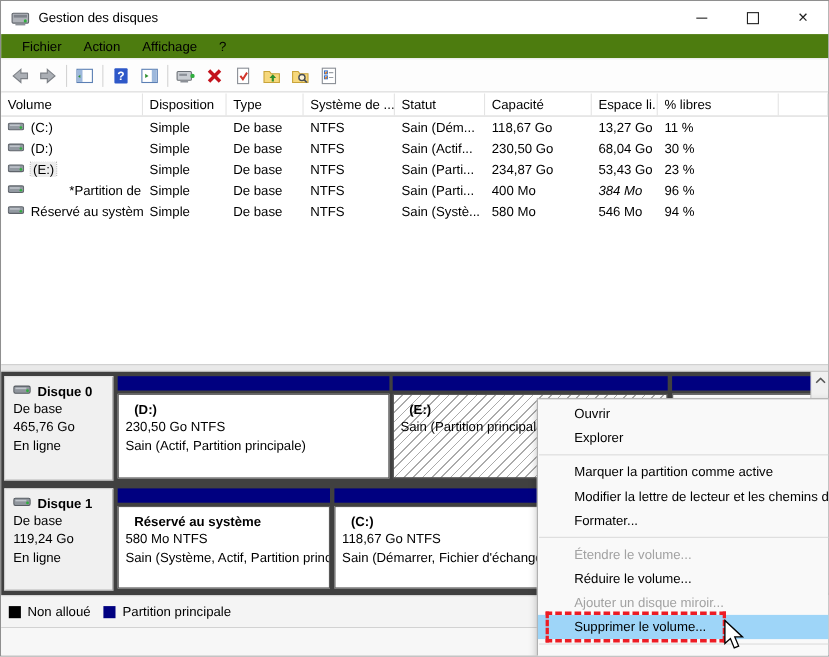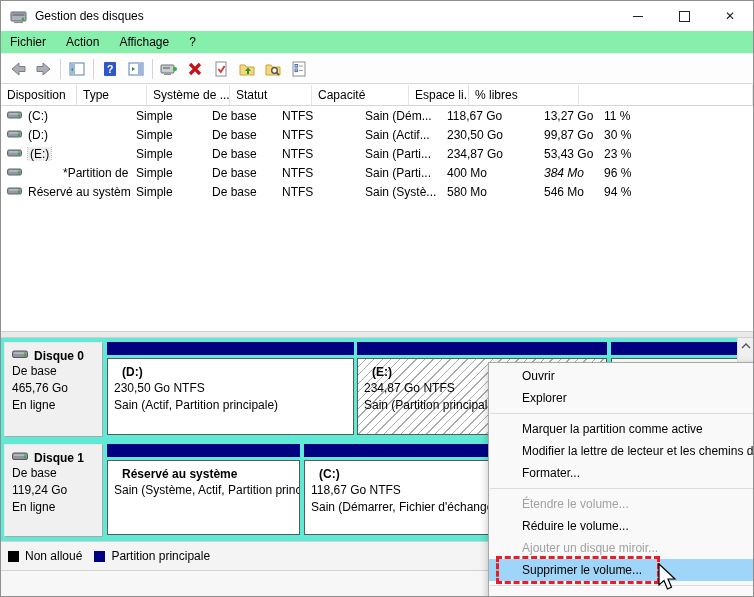--- a/index.html
+++ b/index.html
@@ -10,39 +10,39 @@
   }
   
   .titlebar{position:absolute;left:0;top:0;width:100%;height:30px;background:#fff;display:flex;align-items:center;}
   .title-icon{margin-left:9px;display:inline-flex;}
   .title-text{margin-left:8px;font-size:12px;}
   .win-controls{position:absolute;right:0;top:0;height:30px;display:flex;}
   .win-btn{width:46px;height:30px;display:flex;align-items:center;justify-content:center;color:#222;font-size:12px;}
   .win-btn .sq{width:9px;height:9px;border:1px solid #222;}
   .win-btn .mi{width:10px;height:1px;background:#222;}
   
-  .menubar{position:absolute;left:0;top:30px;width:100%;height:22px;background:#86efac;display:flex;align-items:center;box-sizing:border-box;}
+  .menubar{position:absolute;left:0;top:30px;width:100%;height:22px;background:#4d7c0f;display:flex;align-items:center;padding-left:10px;box-sizing:border-box;}
   .menu-item{padding:3px 9px;margin-right:2px;}
   
   .toolbar{position:absolute;left:0;top:52px;width:100%;height:31px;background:#fdfdfd;border-top:1px solid #ececec;border-bottom:1px solid #d9d9d9;display:flex;align-items:center;padding-left:4px;box-sizing:border-box;}
   .tb-btn{width:26px;height:24px;display:flex;align-items:center;justify-content:center;}
   .tb-sep{width:1px;height:20px;background:#d4d4d4;margin:0 3px;}
   
   .listpanel{position:absolute;left:0;top:84px;width:100%;height:246px;background:#fff;}
   .vhead{display:flex;height:20px;border-bottom:1px solid #d6d6d6;}
   .vhead .hc{box-sizing:border-box;padding:3px 0 0 6px;border-right:1px solid #e4e4e4;white-space:nowrap;overflow:hidden;}
   .vrow{display:flex;height:19px;align-items:center;}
   .vrow .c{box-sizing:border-box;padding-left:6px;white-space:nowrap;overflow:hidden;}
   .vicon{display:inline-flex;margin-right:6px;vertical-align:-1px;}
   .vlabel.sel{background:#ededed;outline:1px dotted #b9b9b9;padding:0 2px;}
   .c0{display:flex;align-items:center;}
   
   .splitter{position:absolute;left:0;top:330px;width:100%;height:7px;background:#e9e9e9;border-top:1px solid #cfcfcf;border-bottom:1px solid #cfcfcf;box-sizing:border-box;}
   
-  .graphpanel{position:absolute;left:0;top:337px;width:100%;height:203px;background:#5eead4;}
+  .graphpanel{position:absolute;left:0;top:337px;width:100%;height:203px;background:#404040;}
   .diskrow{position:absolute;left:0;width:100%;}
   .disklabel{position:absolute;left:3px;top:2px;width:99px;box-sizing:border-box;background:#f0f0f0;
     border:1px solid #a8a8a8;border-top-color:#e6e6e6;border-left-color:#e6e6e6;padding:6px 0 0 7px;}
   .diskname{font-weight:bold;display:flex;align-items:center;gap:6px;}
   .diskmeta{line-height:17px;}
   .partarea{position:absolute;left:104px;right:16px;top:2px;}
   .part{position:absolute;top:0;}
   .pstrip{height:13px;}
   .pbody{position:absolute;left:0;right:0;top:16px;bottom:0;background:#fff;border:1px solid #5a5a5a;box-sizing:border-box;padding:5px 2px 0 6px;overflow:hidden;}
   .pbody.hatch{background:repeating-linear-gradient(135deg,#ffffff 0px,#ffffff 5px,#ababab 5px,#ababab 6px);}
@@ -171,20 +171,21 @@
           <rect x="6" y="5.5" width="2.6" height="2.6" fill="#fff" stroke="#2e6fd0"></rect>
           <rect x="6" y="10" width="2.6" height="2.6" fill="#fff" stroke="#2e6fd0"></rect>
           <path d="M6.3 6.8 l.9 1 1.3-1.8 M6.3 11.3 l.9 1 1.3-1.8" stroke="#e07818" stroke-width="1" fill="none"></path>
           <path d="M10 7 h4 M10 11.5 h4" stroke="#9aa0a6" stroke-width="1"></path>
         </svg>
       </span>
   </div>
 
   <div class="listpanel">
     <div class="vhead">
+        <div class="hc" style="width: 129px;">Volume</div>
         <div class="hc" style="width: 76px;">Disposition</div>
         <div class="hc" style="width: 70px;">Type</div>
         <div class="hc" style="width: 83px;">Système de ...</div>
         <div class="hc" style="width: 82px;">Statut</div>
         <div class="hc" style="width: 97px;">Capacité</div>
         <div class="hc" style="width: 60px;">Espace li...</div>
         <div class="hc" style="width: 110px;">% libres</div>
         <div class="hc" style="flex: 1 1 0%;"></div>
       </div>
     <div id="vrows">
@@ -216,21 +217,21 @@
                 <circle cx="12" cy="6" r="1.2" fill="#2fae3e"></circle>
               </svg>
             </span>
             <span class="vlabel">(D:)</span>
           </div>
           <div class="c" style="width: 76px;">Simple</div>
           <div class="c" style="width: 70px;">De base</div>
           <div class="c" style="width: 83px;">NTFS</div>
           <div class="c" style="width: 82px;">Sain (Actif...</div>
           <div class="c" style="width: 97px;">230,50 Go</div>
-          <div class="c" style="width: 60px;">99,87 Go</div>
+          <div class="c" style="width: 60px;">68,04 Go</div>
           <div class="c" style="width: 110px;">30 %</div>
         </div>
         <div class="vrow">
           <div class="c c0" style="width: 129px;">
             <span class="vicon">
               <svg width="15" height="11" viewBox="0 0 15 11">
                 <rect x="0.5" y="2" width="14" height="6" rx="1.5" fill="#9299a1" stroke="#5f646b"></rect>
                 <rect x="2" y="3.2" width="9" height="1.4" fill="#c9ced4" opacity="0.8"></rect>
                 <circle cx="12" cy="6" r="1.2" fill="#2fae3e"></circle>
               </svg>
@@ -310,21 +311,20 @@
               <div class="pbody">
                 <div class="pl1">(D:)</div>
                 <div class="pl2">230,50 Go NTFS</div>
                 <div class="pl2">Sain (Actif, Partition principale)</div>
               </div>
             </div>
             <div class="part" style="left: 252px; width: 250px; height: 93px;">
               <div class="pstrip" style="background: rgb(0, 0, 128);"></div>
               <div class="pbody hatch">
                 <div class="pl1">(E:)</div>
-                <div class="pl2">234,87 Go NTFS</div>
                 <div class="pl2">Sain (Partition principale)</div>
               </div>
             </div>
             <div class="part" style="left: 506px; width: 127px; height: 93px;">
               <div class="pstrip" style="background: rgb(0, 0, 128);"></div>
               <div class="pbody"></div>
             </div>
           </div>
         </div>
         <div class="diskrow" style="top: 104px; height: 95px;">
@@ -339,20 +339,21 @@
             </div>
             <div class="diskmeta">De base</div>
             <div class="diskmeta">119,24 Go</div>
             <div class="diskmeta">En ligne</div>
           </div>
           <div class="partarea" style="height: 93px;">
             <div class="part" style="left: 2px; width: 193px; height: 91px;">
               <div class="pstrip" style="background: rgb(0, 0, 128);"></div>
               <div class="pbody">
                 <div class="pl1">Réservé au système</div>
+                <div class="pl2">580 Mo NTFS</div>
                 <div class="pl2">Sain (Système, Actif, Partition principale)</div>
               </div>
             </div>
             <div class="part" style="left: 199px; width: 434px; height: 91px;">
               <div class="pstrip" style="background: rgb(0, 0, 128);"></div>
               <div class="pbody">
                 <div class="pl1">(C:)</div>
                 <div class="pl2">118,67 Go NTFS</div>
                 <div class="pl2">Sain (Démarrer, Fichier d'échange</div>
               </div>

